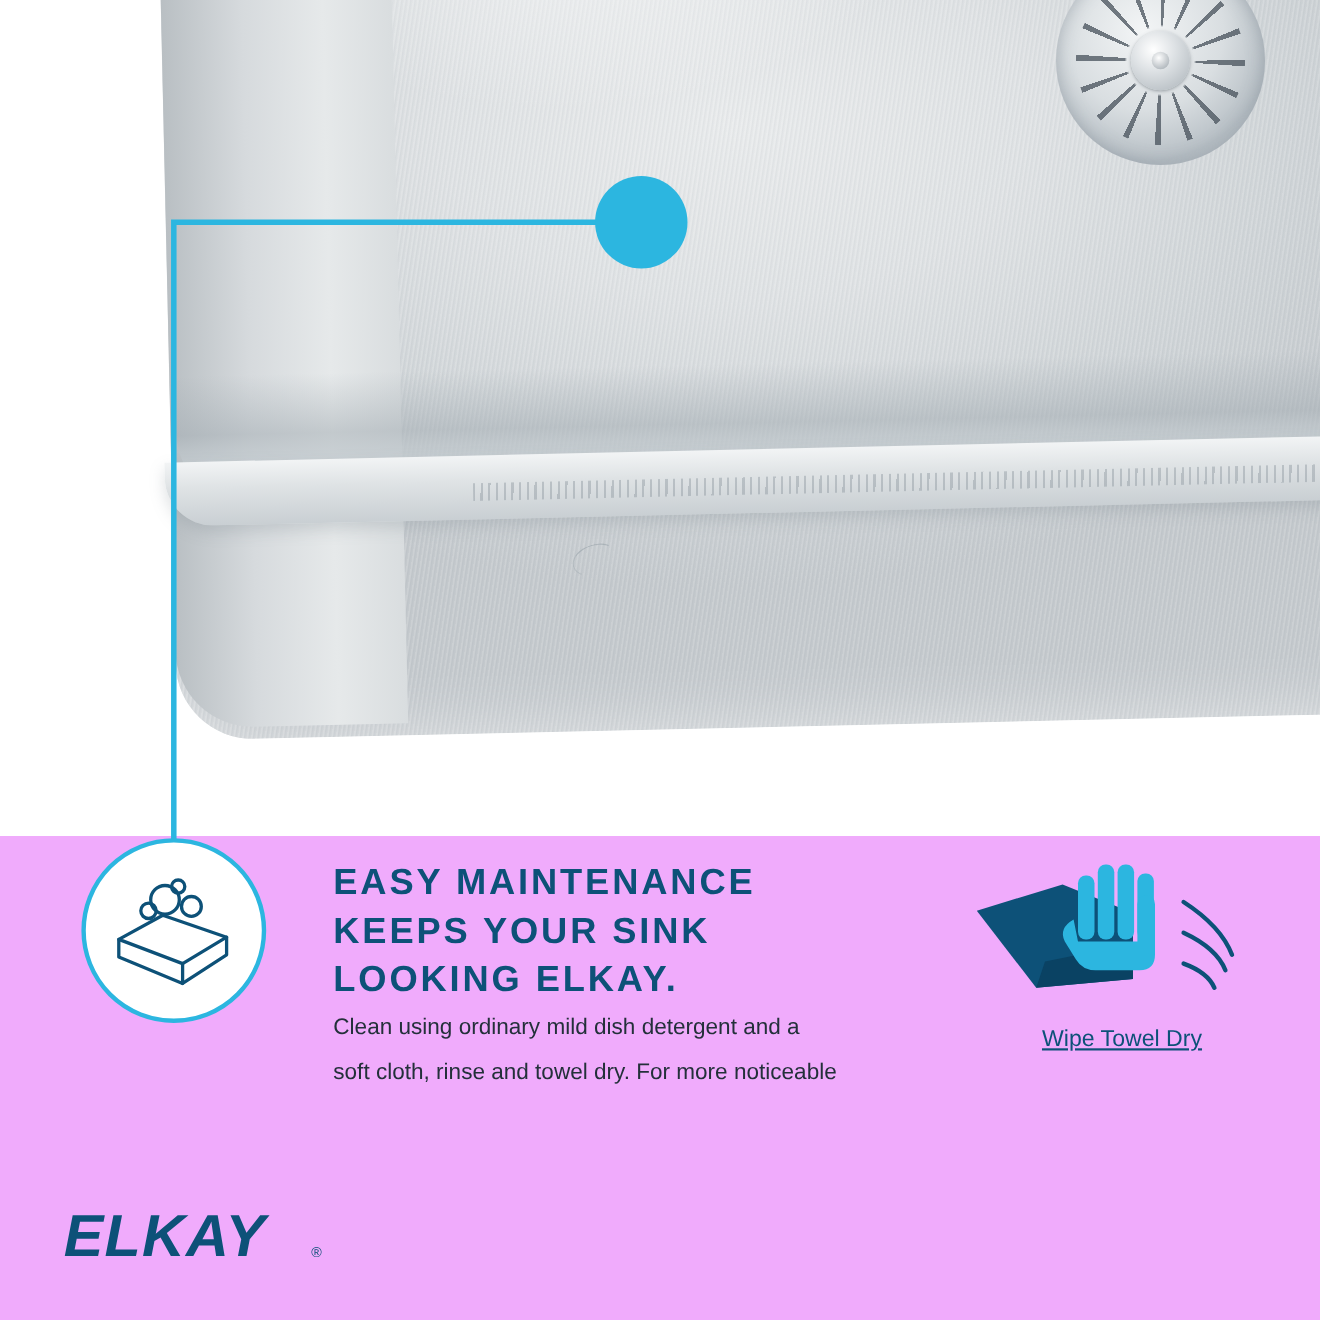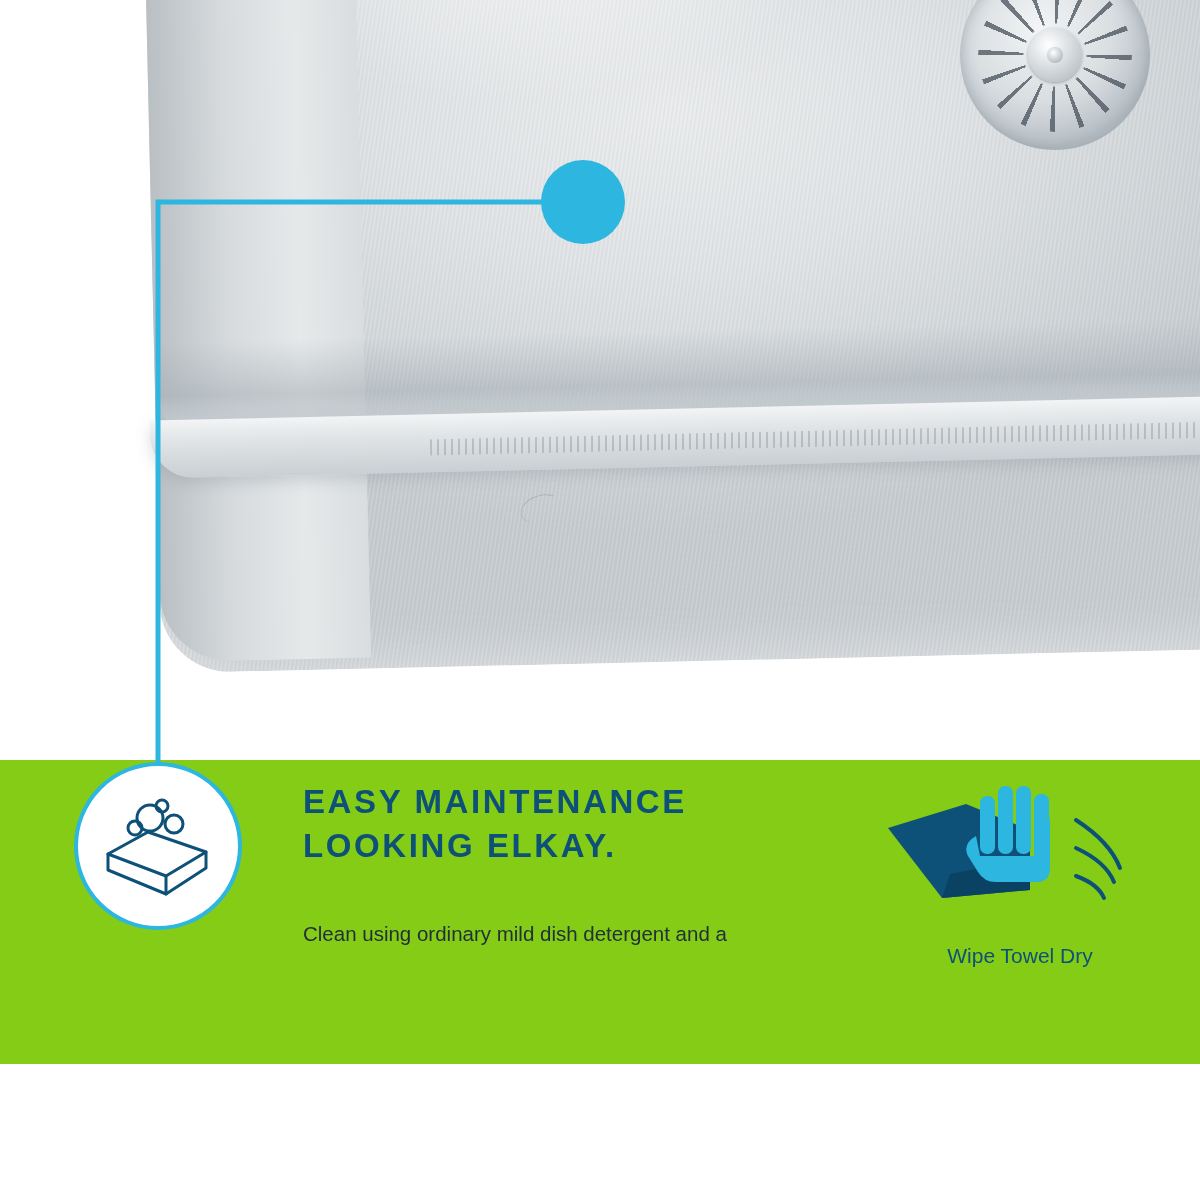--- a/index.html
+++ b/index.html
@@ -6,22 +6,22 @@
     margin: 0;
     padding: 0;
     background: #ffffff;
   }
   body {
     font-family: "Liberation Sans", sans-serif;
   }
   #page {
     position: relative;
     width: 1200px;
-    height: 1064px;
-    background: #84cc16;
+    height: 1200px;
+    background: #f0abfc;
     overflow: hidden;
   }
 
   
   .photo {
     position: absolute;
     left: 0;
     top: 0;
     width: 1200px;
     height: 760px;
@@ -203,23 +203,23 @@
     line-height: 41px;
   }
   .wipe-block {
     position: absolute;
     left: 880px;
     top: 778px;
     width: 280px;
     text-align: center;
   }
   .wipe-caption {
-    margin-top: 12px;
     color: #0d5178;
     font-size: 21px;
+    text-decoration: underline;
   }
 
   
   .logo {
     position: absolute;
     left: 58px;
     top: 1098px;
     width: 260px;
     height: 54px;
   }
@@ -267,25 +267,27 @@
         <circle cx="72" cy="52" r="13"></circle>
         <circle cx="96" cy="58" r="9"></circle>
         <circle cx="57" cy="62" r="7"></circle>
         <circle cx="84" cy="40" r="6"></circle>
       </g>
     </svg>
   </div>
 
   <div class="heading">
     <div>EASY MAINTENANCE</div>
+    <div>KEEPS YOUR SINK</div>
     <div>LOOKING ELKAY.</div>
   </div>
 
   <div class="body-text">
     <div>Clean using ordinary mild dish detergent and a</div>
+    <div>soft cloth, rinse and towel dry. For more noticeable</div>
   </div>
 
   <div class="wipe-block">
     <svg viewBox="0 0 280 150" width="280" height="150">
 
       <path d="M8 50 L86 26 L150 52 L150 112 L62 120 Z" fill="#0d5178"></path>
       <path d="M62 120 L150 112 L150 80 L70 96 Z" fill="#0a4263"></path>
 
       <g fill="#2cb6e0">
         <rect x="100" y="18" width="15" height="58" rx="7"></rect>

